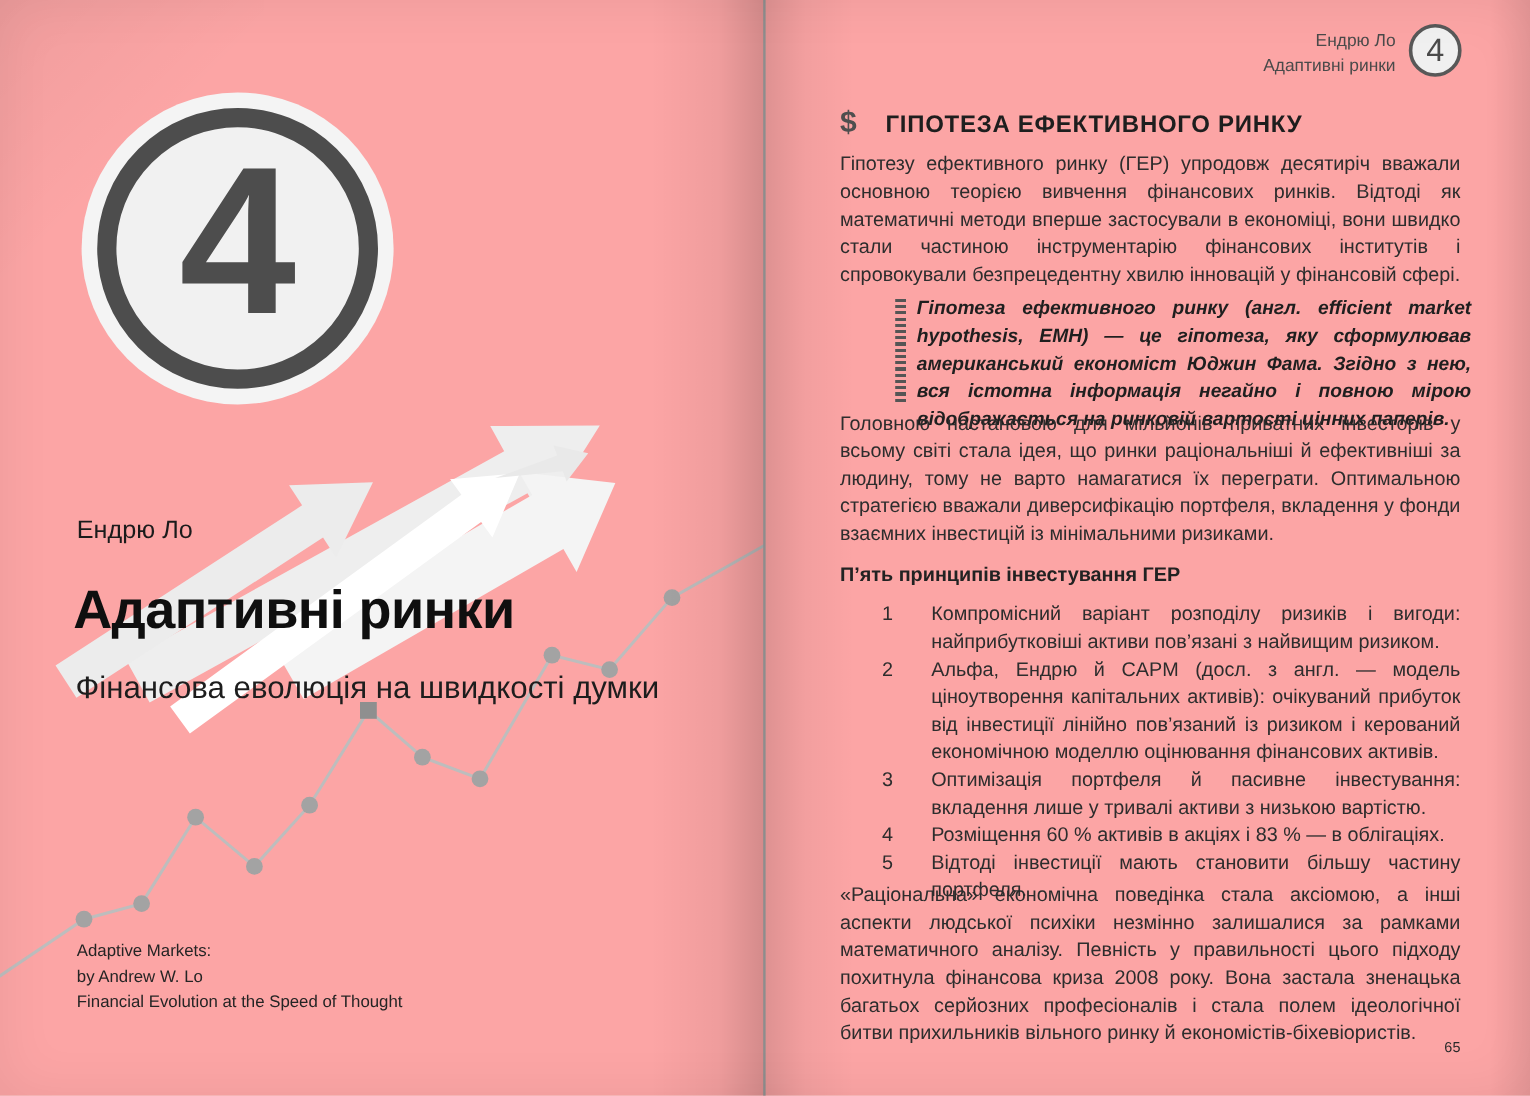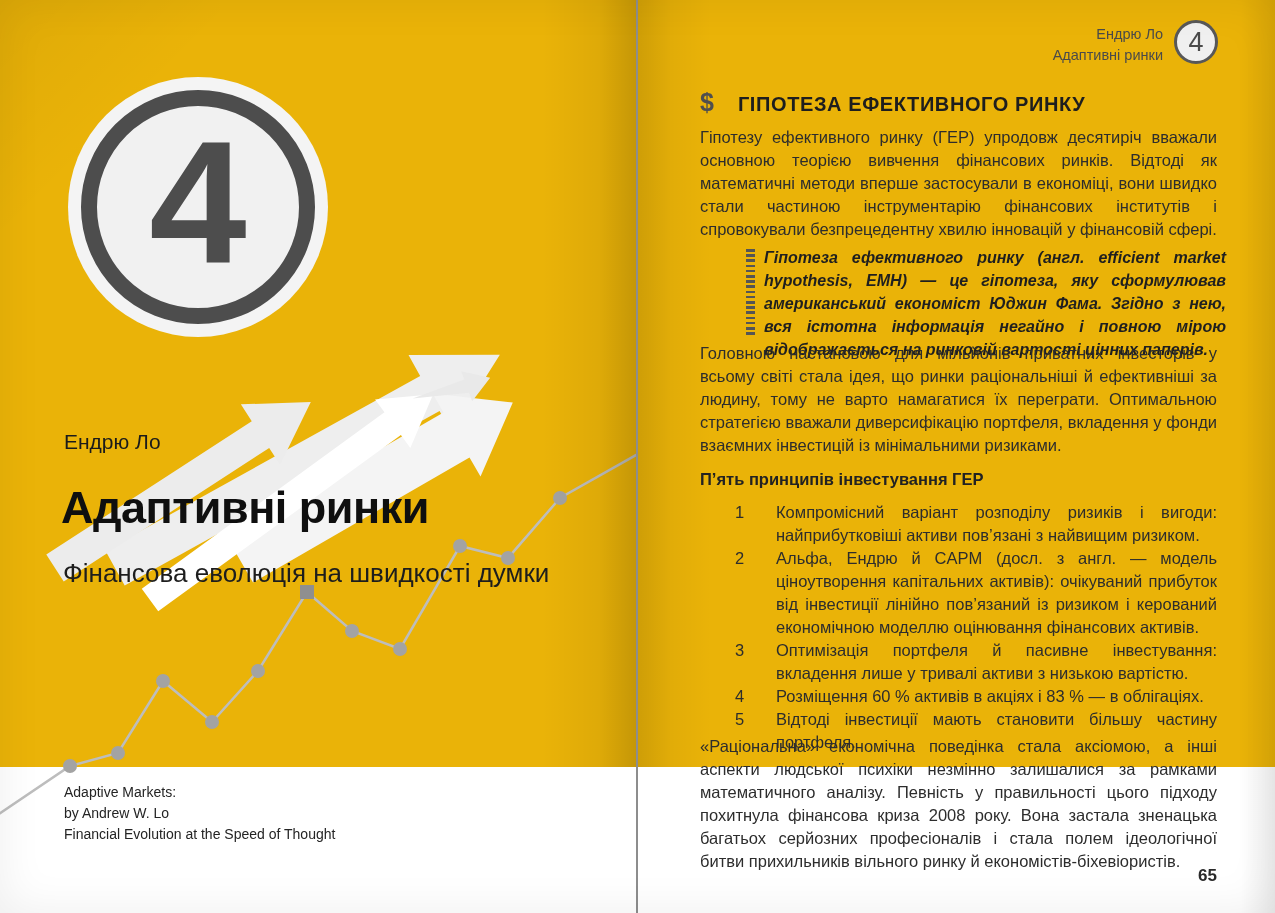--- a/index.html
+++ b/index.html
@@ -3,21 +3,21 @@
 <meta charset="utf-8">
 <style>
   * { margin:0; padding:0; box-sizing:border-box; }
   html,body { width:1275px; height:913px; }
   body {
     font-family:"Liberation Sans","DejaVu Sans",sans-serif;
     background:#ffffff; position:relative; overflow:hidden;
     color:#2e2e2e;
   }
   .book { position:absolute; inset:0; }
-  .page { position:absolute; top:0; height:767px; background:#eab308; }
+  .page { position:absolute; top:0; height:913px; background:#fca5a5; }
   .page-left  { left:0; width:637px; }
   .page-right { left:637px; width:638px; }
 
   
   .edge-overlay { position:absolute; inset:0; pointer-events:none; z-index:9;
     box-shadow: inset 0 0 46px rgba(0,0,0,0.07); }
   .spine-shade-left { position:absolute; top:0; right:0; width:95px; height:100%; z-index:5;
     background:linear-gradient(to right, rgba(0,0,0,0) 0%, rgba(0,0,0,0.05) 60%, rgba(0,0,0,0.16) 100%); }
   .spine-line { position:absolute; top:0; left:636px; width:2px; height:100%; background:#8d8d8d; z-index:6; }
   .spine-shade-right { position:absolute; top:0; left:0; width:75px; height:100%; z-index:5;
@@ -70,21 +70,21 @@
   .quote-text { margin-left:9px; width:462px; font-size:16px; line-height:23px;
     font-style:italic; font-weight:700; color:#1f1f1f; text-align:justify; }
 
   .list-heading { position:absolute; left:63px; top:470px; font-size:16.5px; font-weight:bold;
     color:#222; z-index:3; }
   .principles { position:absolute; left:98px; top:501px; width:482px; list-style:none; z-index:3; }
   .principles li { display:flex; font-size:16.5px; line-height:23px; color:#2d2d2d; }
   .principles .li-num { flex:0 0 25px; }
   .principles .li-text { flex:1; text-align:justify;margin-left:16px; }
 
-  .page-num { position:absolute; right:58px; top:866px; font-size:17px; font-weight:bold;
+  .page-num { position:absolute; right:58px; top:866px; font-size:12px; font-weight:normal;
     color:#2a2a2a; z-index:3; }
 </style>
 </head>
 <body>
 
 <div class="book">
 
   <div class="page page-left">
     <div class="corner-shade"></div>
 

